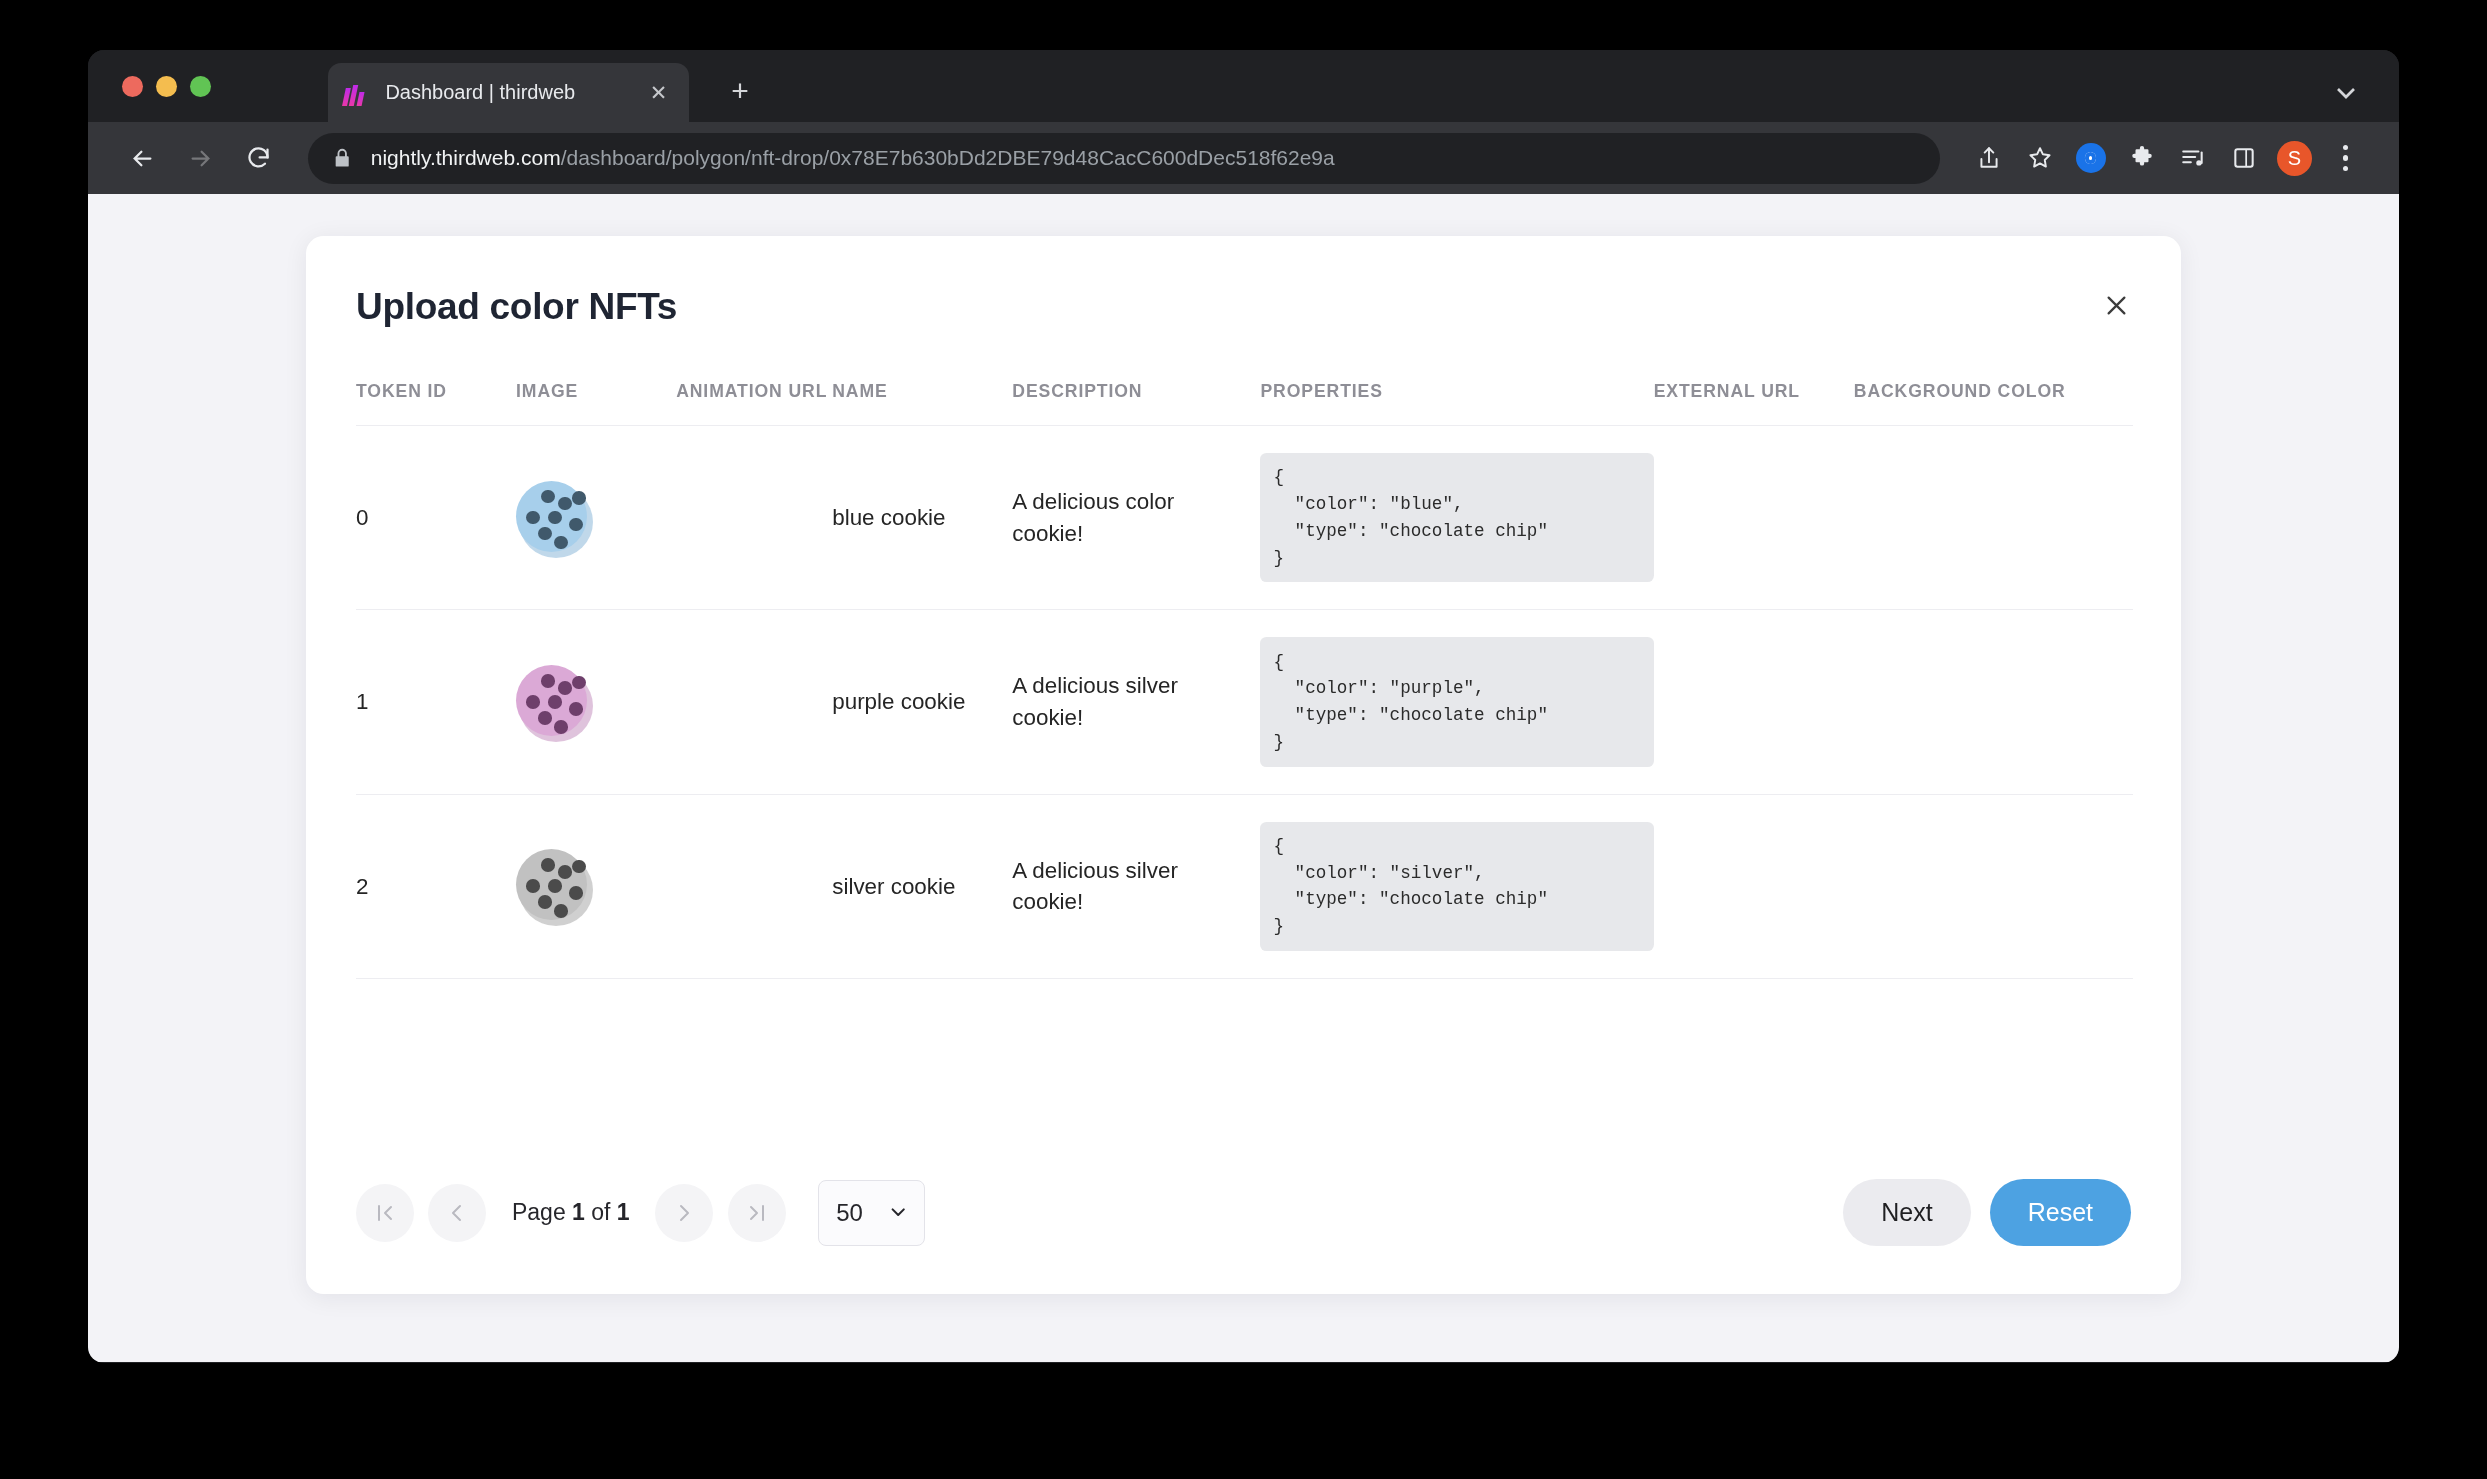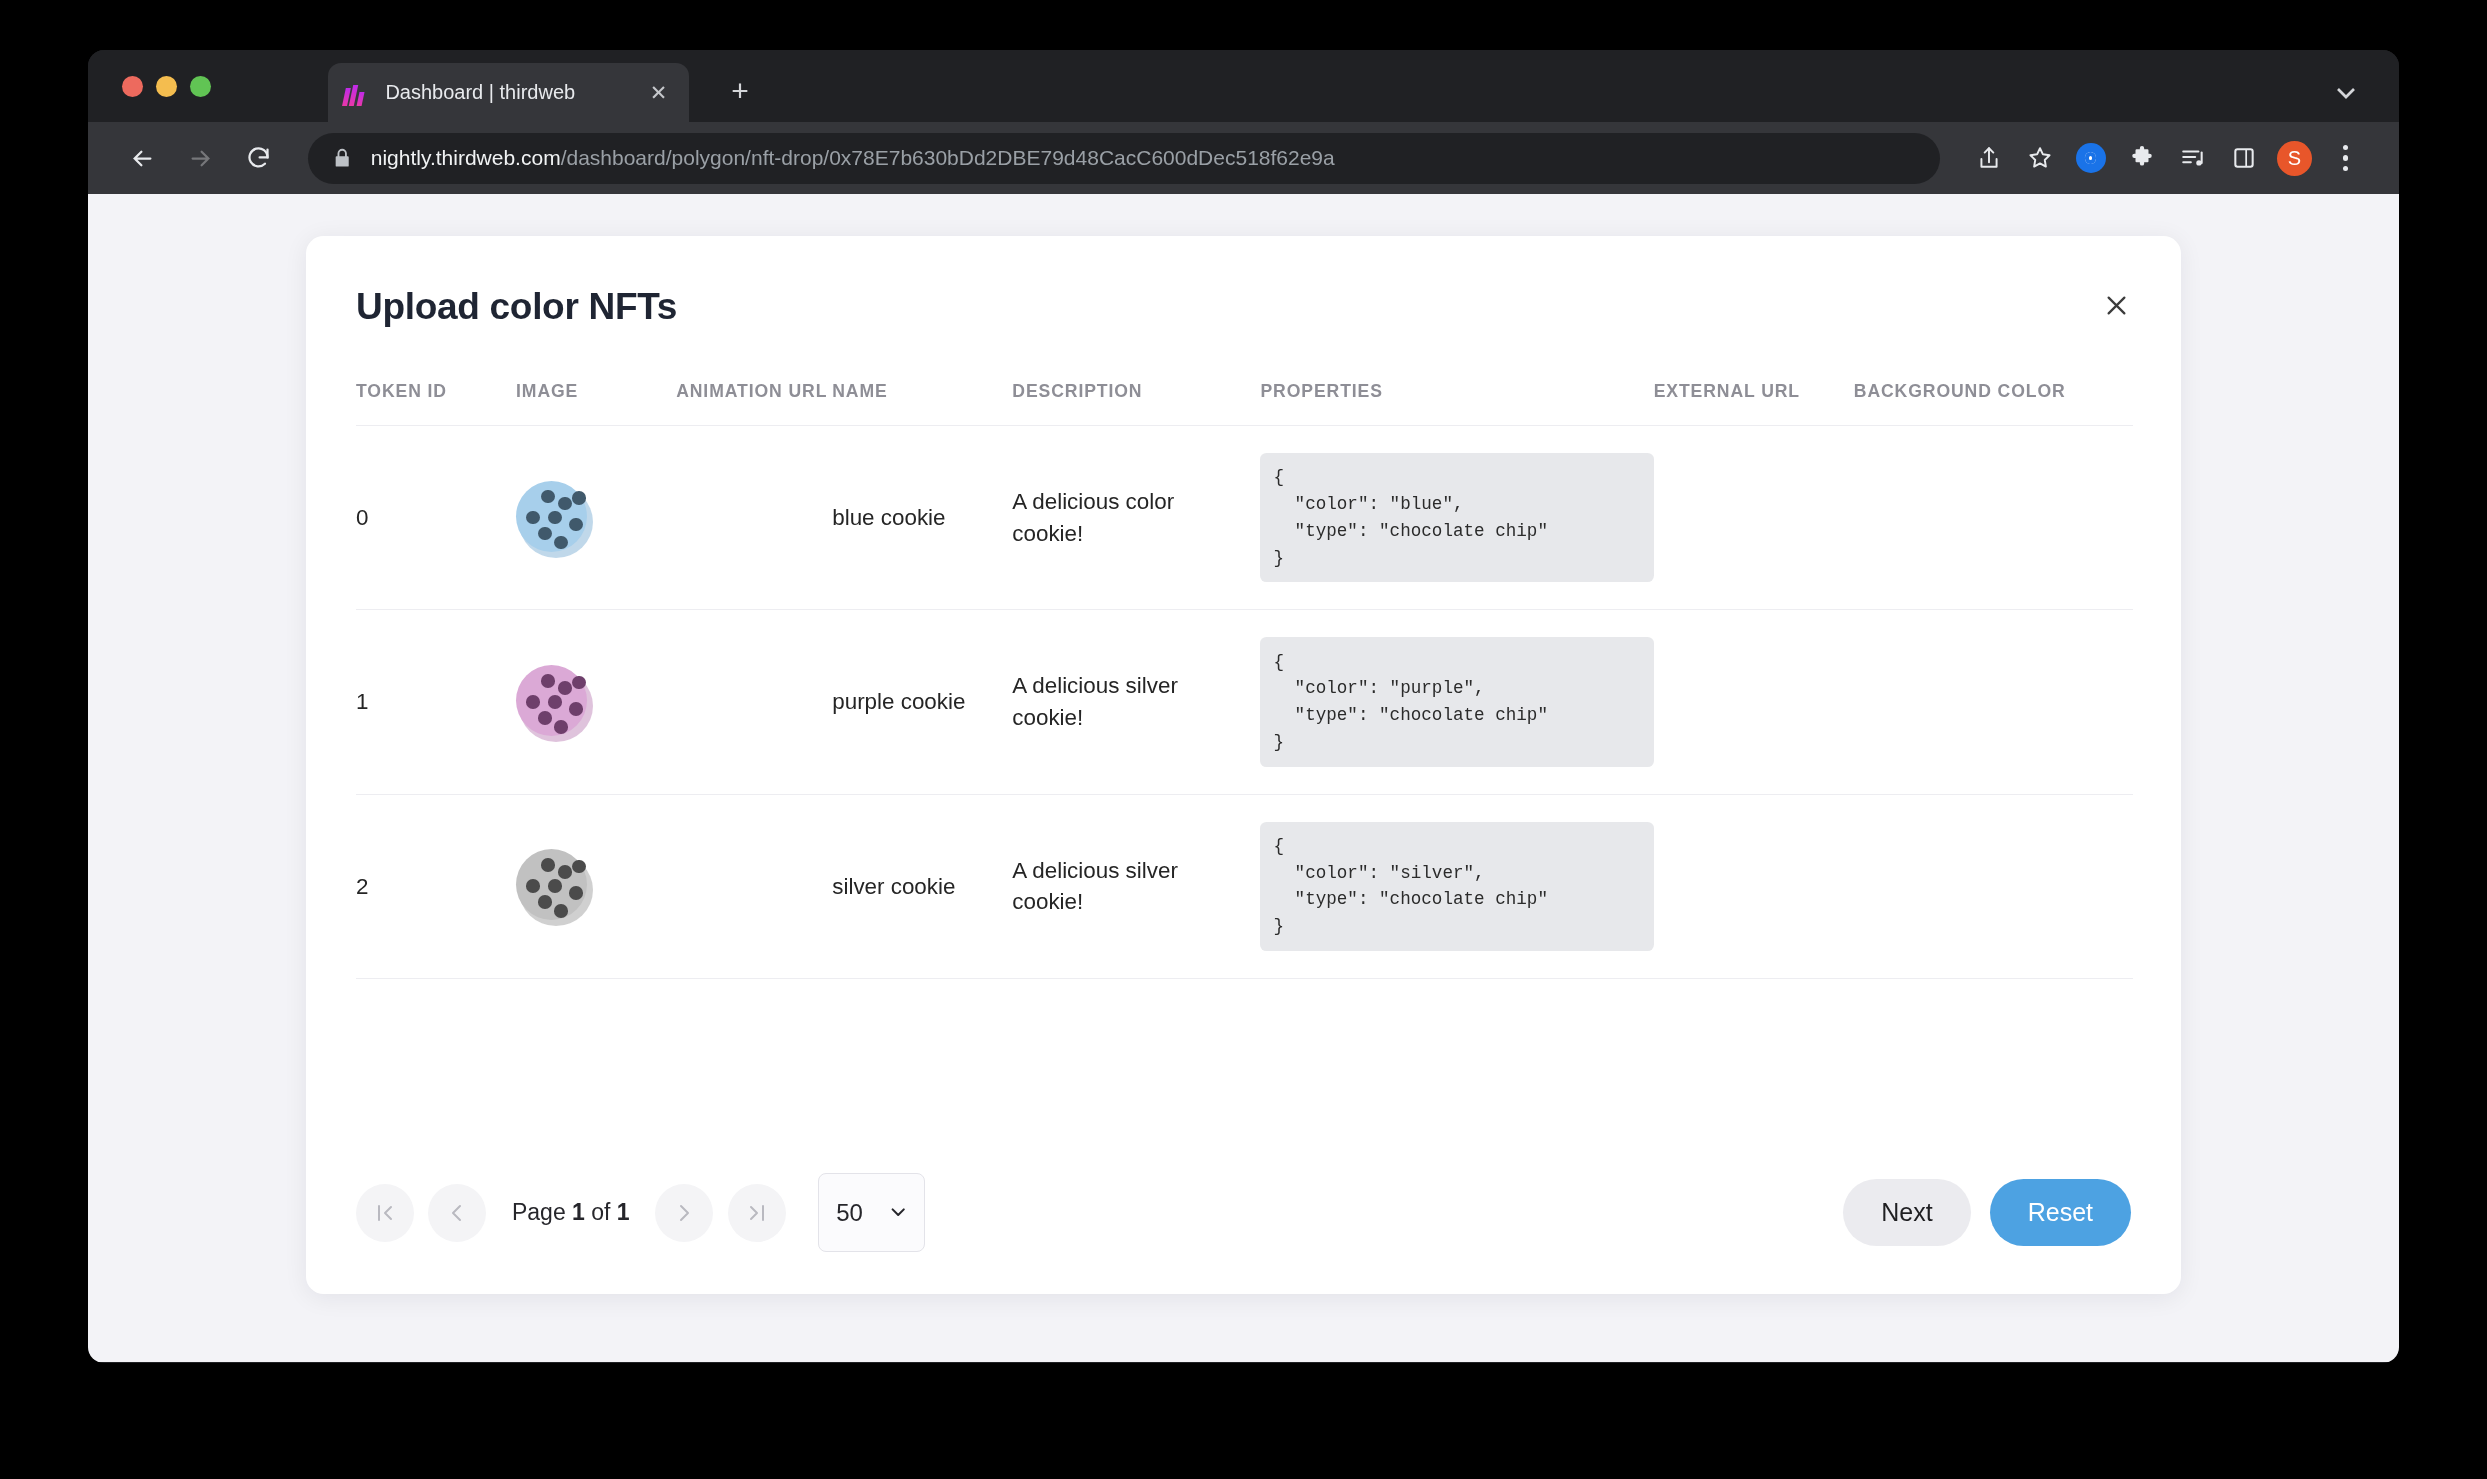--- a/index.html
+++ b/index.html
@@ -309,21 +309,21 @@
   .pager-label {
     font-size: 23px;
     color: #26262B;
     margin: 0 11.2px;
     white-space: nowrap;
   }
   .pager-label b { font-weight: 700; }
 
   #page-size-select {
     margin-left: 17.6px;
-    height: 79px;
+    height: 66px;
     min-width: 107px;
     border: 1.6px solid #E3E3E9;
     border-radius: 8px;
     background: #FBFBFD;
     display: flex;
     align-items: center;
     justify-content: space-between;
     padding: 0 14.4px 0 17.6px;
     gap: 8px;
   }

